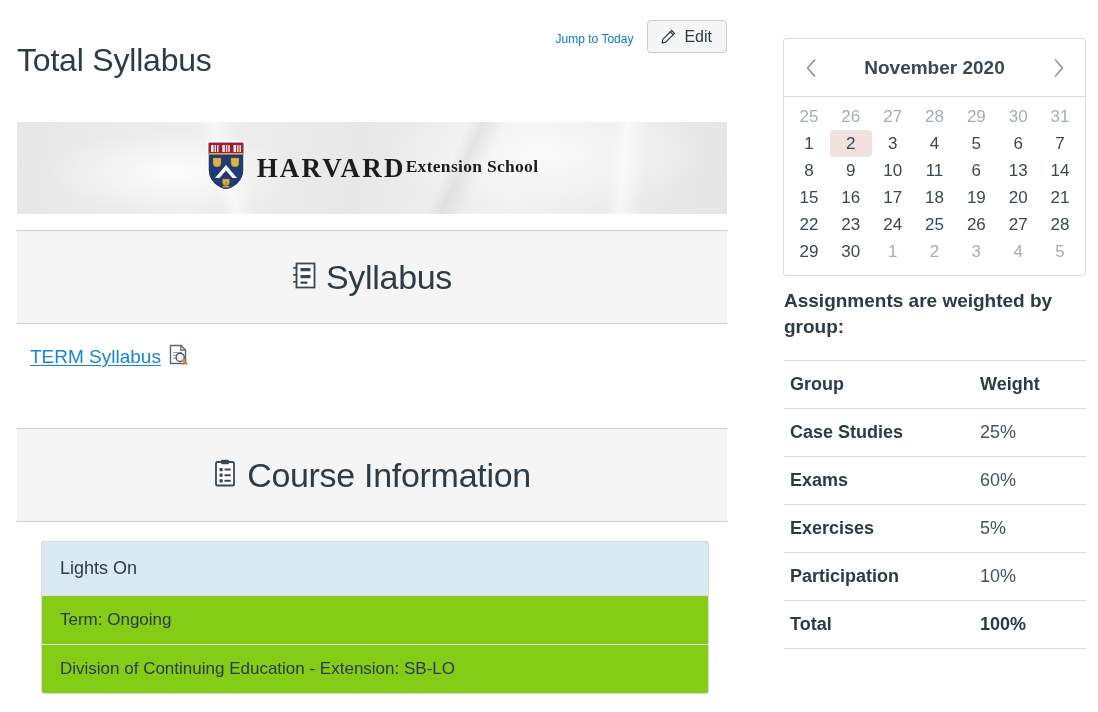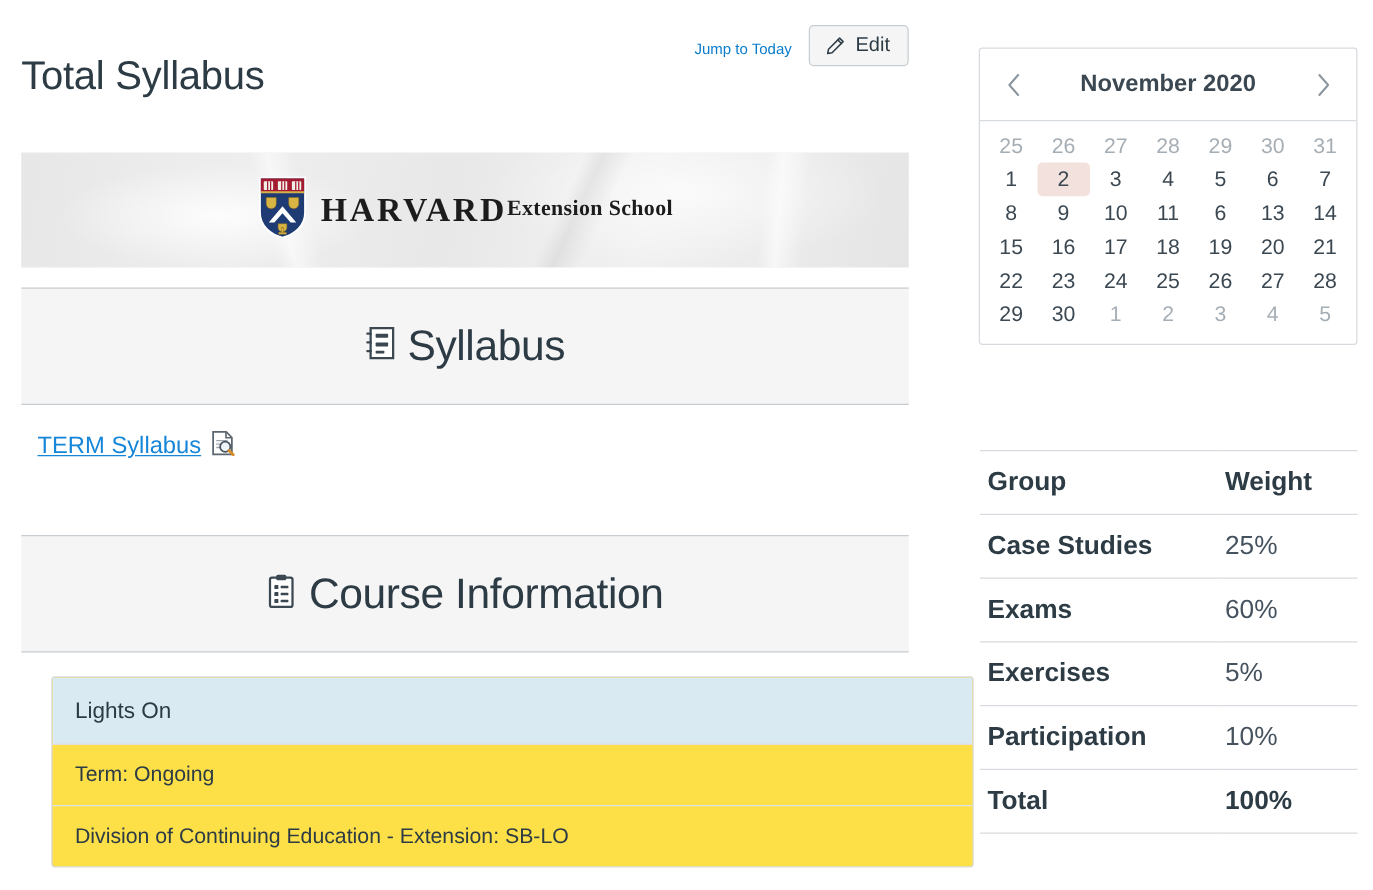--- a/index.html
+++ b/index.html
@@ -150,25 +150,25 @@
     font-size: 19px;
     color: #1686d8;
     text-decoration: underline;
     text-underline-offset: 2px;
   }
 
   
   .info-table {
     position: absolute;
     left: 41px; top: 541px;
-    width: 738px;
+    width: 668px;
     border: 1px solid #d7dade;
     border-radius: 3px;
     overflow: hidden;
-    background: #fde047;
+    background: #84cc16;
   }
   .info-table .row {
     padding: 14px 18px;
     font-size: 17px;
     color: #2d3b45;
     border-bottom: 1px solid #dfe2e6;
   }
   .info-table .row:last-child { border-bottom: none; }
   .info-table .row.header {
     background: #d9eaf3;
@@ -249,21 +249,21 @@
   .weights-table {
     position: absolute;
     left: 1px; top: 360px;
     width: 302px;
     border-collapse: collapse;
   }
   .weights-table th,
   .weights-table td {
     text-align: left;
     padding: 13px 6px 13px 6px;
-    font-size: 21px;
+    font-size: 18px;
     border-top: 1px solid #d7dade;
     border-bottom: 1px solid #d7dade;
   }
   .weights-table tr { border: none; }
   .weights-table th:first-child,
   .weights-table td:first-child { width: 190px; }
   .weights-table th { font-weight: 700; color: #2d3b45; }
   .weights-table td.grp { font-weight: 700; color: #2d3b45; }
   .weights-table td.wt { font-weight: 400; color: #46535e; }
   .weights-table tr.total td { font-weight: 700; color: #2d3b45; }
@@ -448,20 +448,21 @@
           <div class="cal-cell">29</div>
           <div class="cal-cell">30</div>
           <div class="cal-cell other">1</div>
           <div class="cal-cell other">2</div>
           <div class="cal-cell other">3</div>
           <div class="cal-cell other">4</div>
           <div class="cal-cell other">5</div>
         </div>
     </div>
 
+    <div class="weights-title">Assignments are weighted by group:</div>
 
     <table class="weights-table">
       <thead>
         <tr>
           <th>Group</th>
           <th>Weight</th>
         </tr>
       </thead>
       <tbody id="weights-body">
           <tr>

